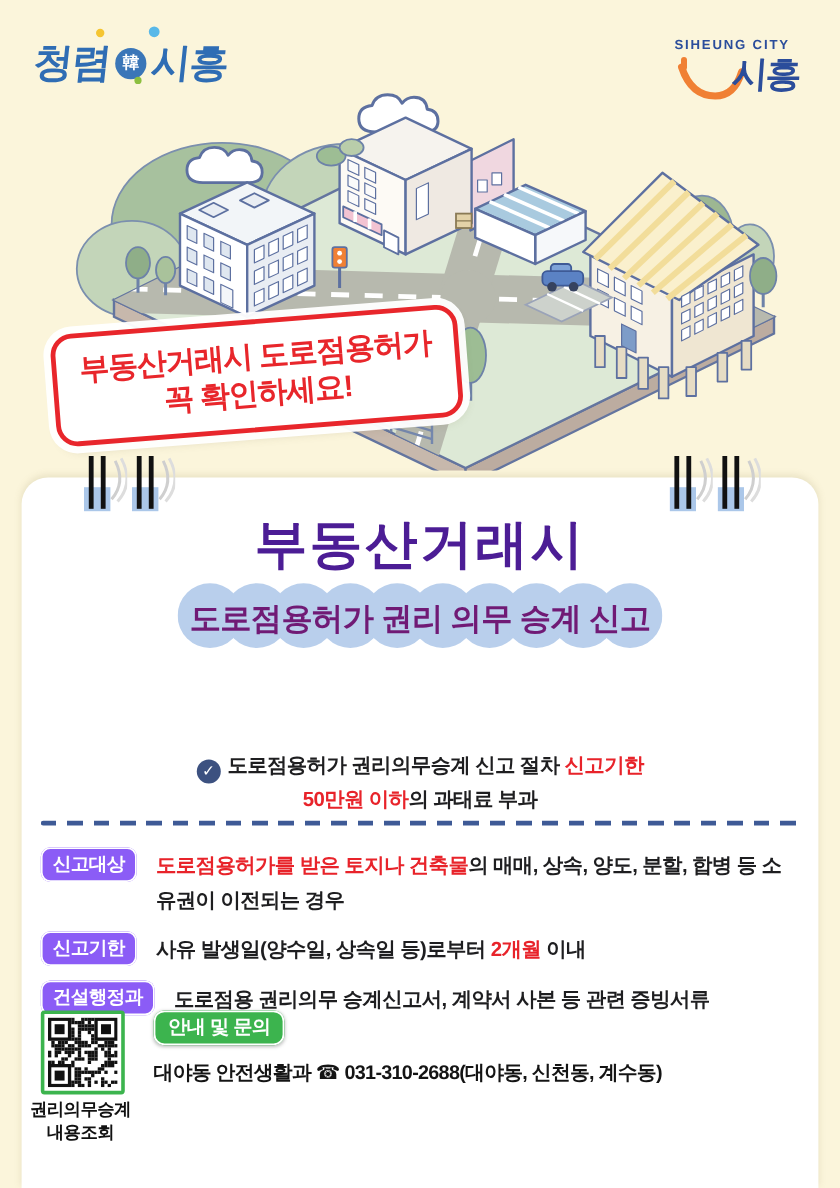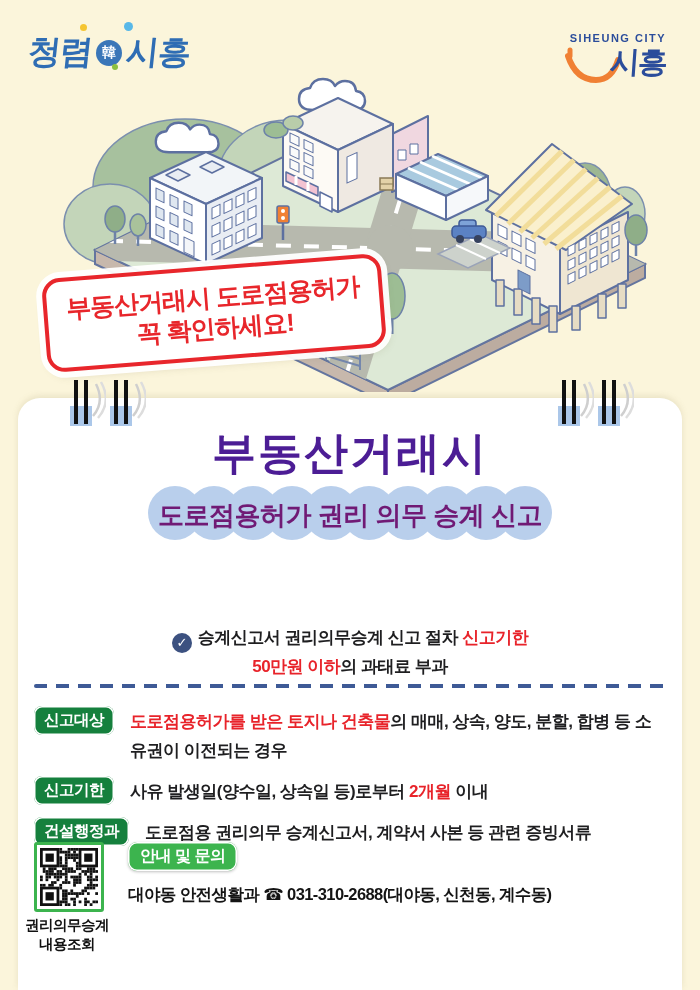--- a/index.html
+++ b/index.html
@@ -11,21 +11,21 @@
   }
   
   .logo-left{position:absolute;left:28px;top:30px;display:flex;align-items:center;gap:4px;}
   .logo-left .cal{font-size:33px;font-weight:800;color:#2F6DB4;letter-spacing:-1px;transform:skewX(-6deg);}
   .logo-left .seal{width:26px;height:26px;border-radius:50%;background:#3A76B8;color:#fff;
     font-size:14px;font-weight:700;display:flex;align-items:center;justify-content:center;position:relative;}
   .logo-left .dot{position:absolute;border-radius:50%;}
   .dot-y{width:7px;height:7px;background:#F5C531;left:52px;top:-6px;}
   .dot-b{width:9px;height:9px;background:#58B8E8;left:96px;top:-8px;}
   .dot-g{width:6px;height:6px;background:#8CBF3F;left:84px;top:34px;}
-  .logo-right{position:absolute;right:34px;top:32px;text-align:right;}
+  .logo-right{position:absolute;right:34px;top:32px;text-align:left;}
   .logo-right .city{font-size:11px;font-weight:700;color:#2B4D9B;letter-spacing:1.5px;}
   .logo-right .mark{position:relative;width:104px;height:44px;margin-top:2px;}
   .logo-right .si{position:absolute;right:0;top:-4px;font-size:30px;font-weight:800;color:#2B4D9B;letter-spacing:-2px;transform:skewX(-4deg);}
   
   .illus{position:absolute;left:40px;top:72px;width:620px;height:320px;}
   
   .bubble{
     position:absolute;left:44px;top:266px;width:316px;padding:12px 8px;
     background:#fff;border:4px solid #E8262B;border-radius:18px;
     transform:rotate(-4.5deg);
@@ -55,21 +55,21 @@
   .n1{top:554px;} .n2{top:624px;}
   .red{color:#E8232A;}
   .chk{display:inline-flex;width:20px;height:20px;border-radius:50%;background:#3C5180;color:#fff;
     font-size:13px;font-weight:700;align-items:center;justify-content:center;vertical-align:-4px;margin-right:6px;}
   
   .divider{position:absolute;left:34px;top:684px;width:632px;height:4px;
     background:repeating-linear-gradient(90deg,#3E5A96 0 13px,transparent 13px 22px);border-radius:2px;}
   
   .rows{position:absolute;left:34px;top:706px;width:632px;}
   .row{display:flex;align-items:flex-start;margin-bottom:11px;}
-  .badge{flex:0 0 auto;background:#15803d;color:#fff;font-size:15.5px;font-weight:700;
+  .badge{flex:0 0 auto;background:#8b5cf6;color:#fff;font-size:15.5px;font-weight:700;
     padding:4px 10px;border-radius:8px;margin-right:16px;letter-spacing:-0.5px;box-shadow:0 0 0 1.5px #fff inset;}
   .row-text{font-size:17px;font-weight:600;color:#1E1E20;line-height:29px;letter-spacing:-0.5px;padding-top:1px;}
   
   .qr-box{position:absolute;left:34px;top:842px;width:64px;height:64px;background:#fff;
     border:3px solid #3CB44E;border-radius:3px;display:flex;align-items:center;justify-content:center;}
   .qr-caption{position:absolute;left:12px;top:916px;width:110px;text-align:center;
     font-size:14.5px;font-weight:700;color:#111;line-height:19px;letter-spacing:-0.5px;}
   .contact{position:absolute;left:128px;top:842px;width:548px;}
   .gbadge{display:inline-block;background:#3CB44E;color:#fff;font-size:16px;font-weight:700;
     padding:4px 12px;border-radius:9px;letter-spacing:-0.5px;
@@ -355,21 +355,21 @@
           <circle cx="338" cy="29" r="27"></circle>
         <circle cx="377" cy="29" r="27"></circle>
       </g>
     </svg>
     <div class="cloud-text">도로점용허가 권리 의무 승계 신고</div>
   </div>
 
 
   <div class="notice n2">
     <div>
-      <span class="chk">✓</span><span>승계신고서 권리의무승계 신고 절차 </span><span class="red">신고기한</span>
+      <span class="chk">✓</span><span>도로점용허가 권리의무승계 신고 절차 </span><span class="red">신고기한</span>
     </div>
     <div>
       <span class="red">50만원 이하</span><span>의 과태료 부과</span>
     </div>
   </div>
 
   <div class="divider"></div>
 
   <div class="rows">
     <div class="row">

